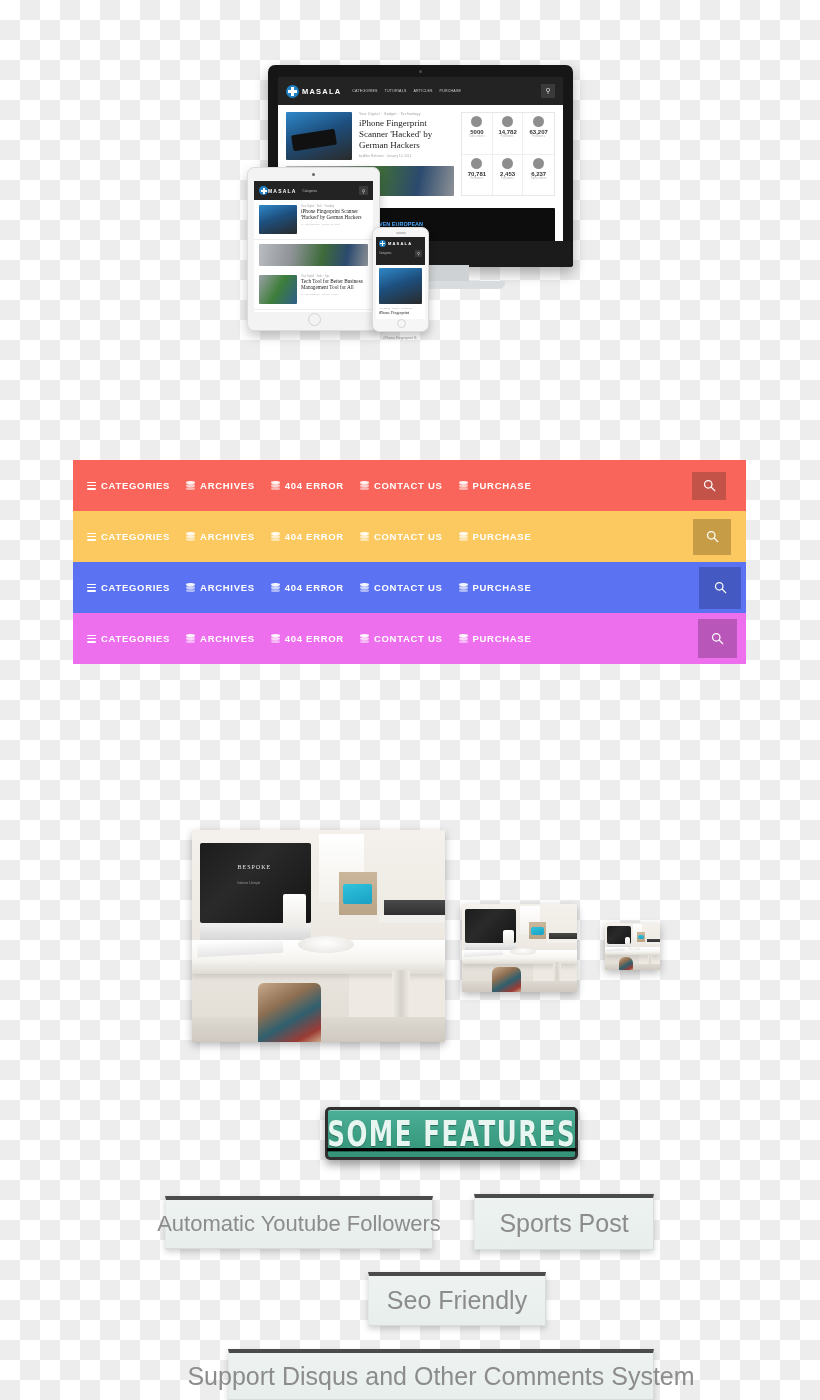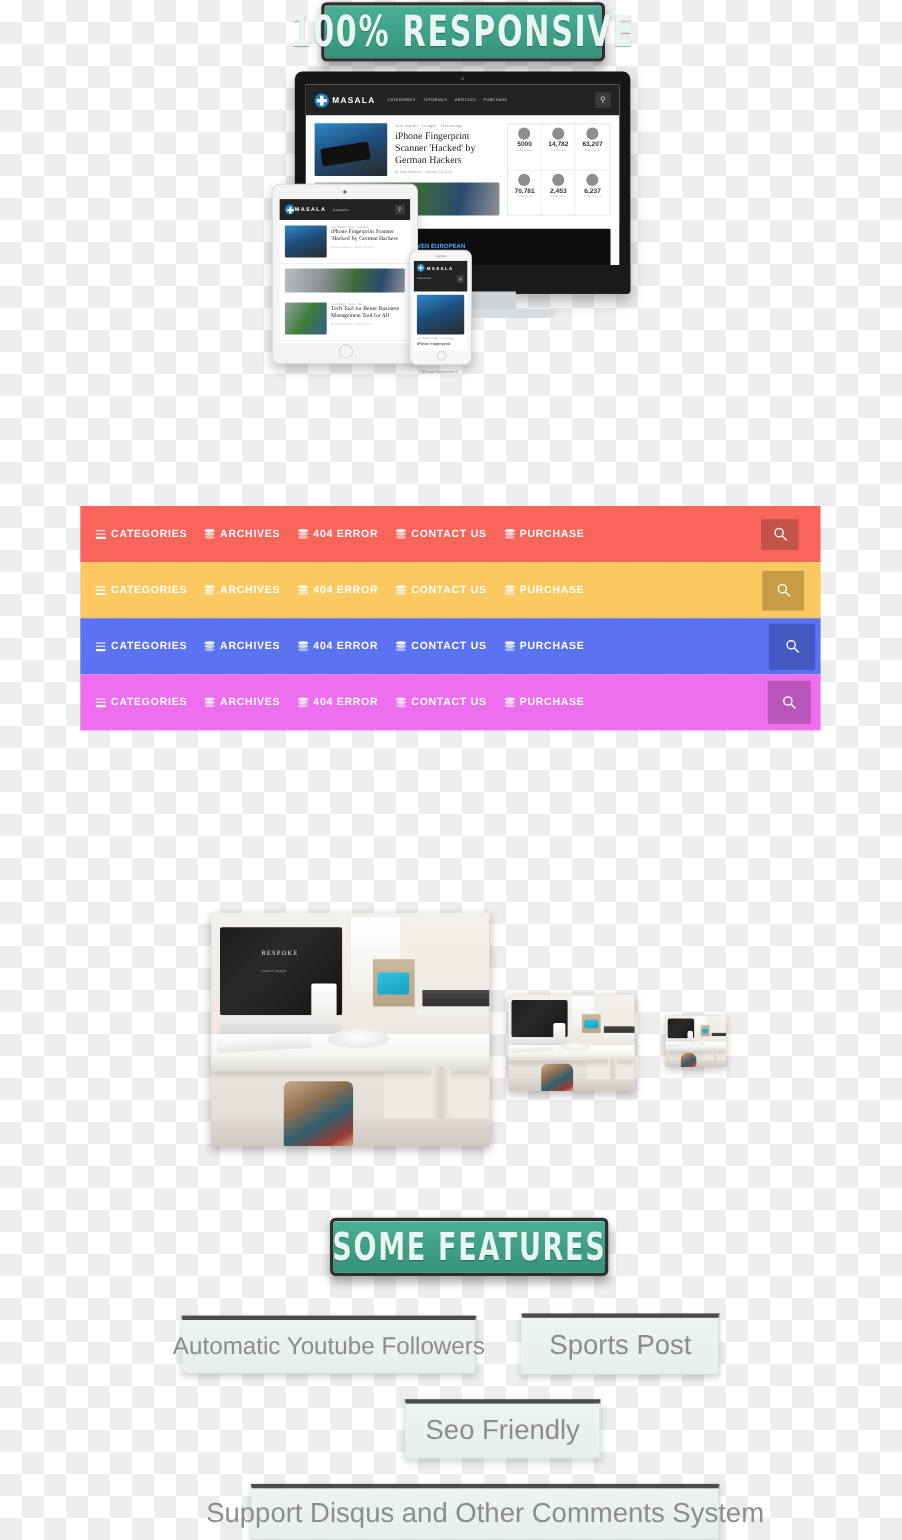--- a/index.html
+++ b/index.html
@@ -36,21 +36,21 @@
     white-space:nowrap;
     text-shadow:0 1px 1px rgba(0,0,0,.35);
     display:block;
   }
   #plate-responsive{left:292px;top:2px;width:252px;height:48px;}
   #plate-responsive span{font-size:39px;}
   #plate-color{left:307px;top:391px;width:246px;height:46px;}
   #plate-color span{font-size:36px;}
   #plate-resize{left:331px;top:757px;width:228px;height:45px;}
   #plate-resize span{font-size:32px;}
-  #plate-features{left:300px;top:1107px;width:247px;height:47px;}
+  #plate-features{left:325px;top:1107px;width:247px;height:47px;text-decoration:underline;}
   #plate-features span{font-size:35px;}
 
   
   .devices{position:absolute;left:245px;top:62px;width:340px;height:285px;}
 
   .imac{position:absolute;left:23px;top:3px;width:305px;height:202px;
         background:#161616;border-radius:7px 7px 3px 3px;
         box-shadow:0 6px 14px rgba(0,0,0,.3);}
   .imac .cam{position:absolute;left:50%;top:5px;width:3px;height:3px;margin-left:-1.5px;
              border-radius:50%;background:#4a4a4a;}
@@ -230,23 +230,20 @@
   #feat-youtube{left:165px;top:6px;width:266px;height:48px;font-size:22px;}
   #feat-random {left:474px;top:4px;width:178px;height:51px;font-size:25px;}
   #feat-seo    {left:368px;top:82px;width:176px;height:49px;font-size:25px;}
   #feat-disqus {left:228px;top:159px;width:424px;height:46px;font-size:25px;}
 </style>
 </head>
 <body>
 
 <div class="stage">
 
-  <div class="plate" id="plate-responsive">
-    <span>100% Responsive</span>
-  </div>
 
   <div class="devices">
 
     <div class="imac">
       <div class="cam"></div>
       <div class="scr">
         <div class="sitehead">
           <div class="logo">
             <span class="logo-mark"></span>
             <span class="logo-txt">MASALA</span>

